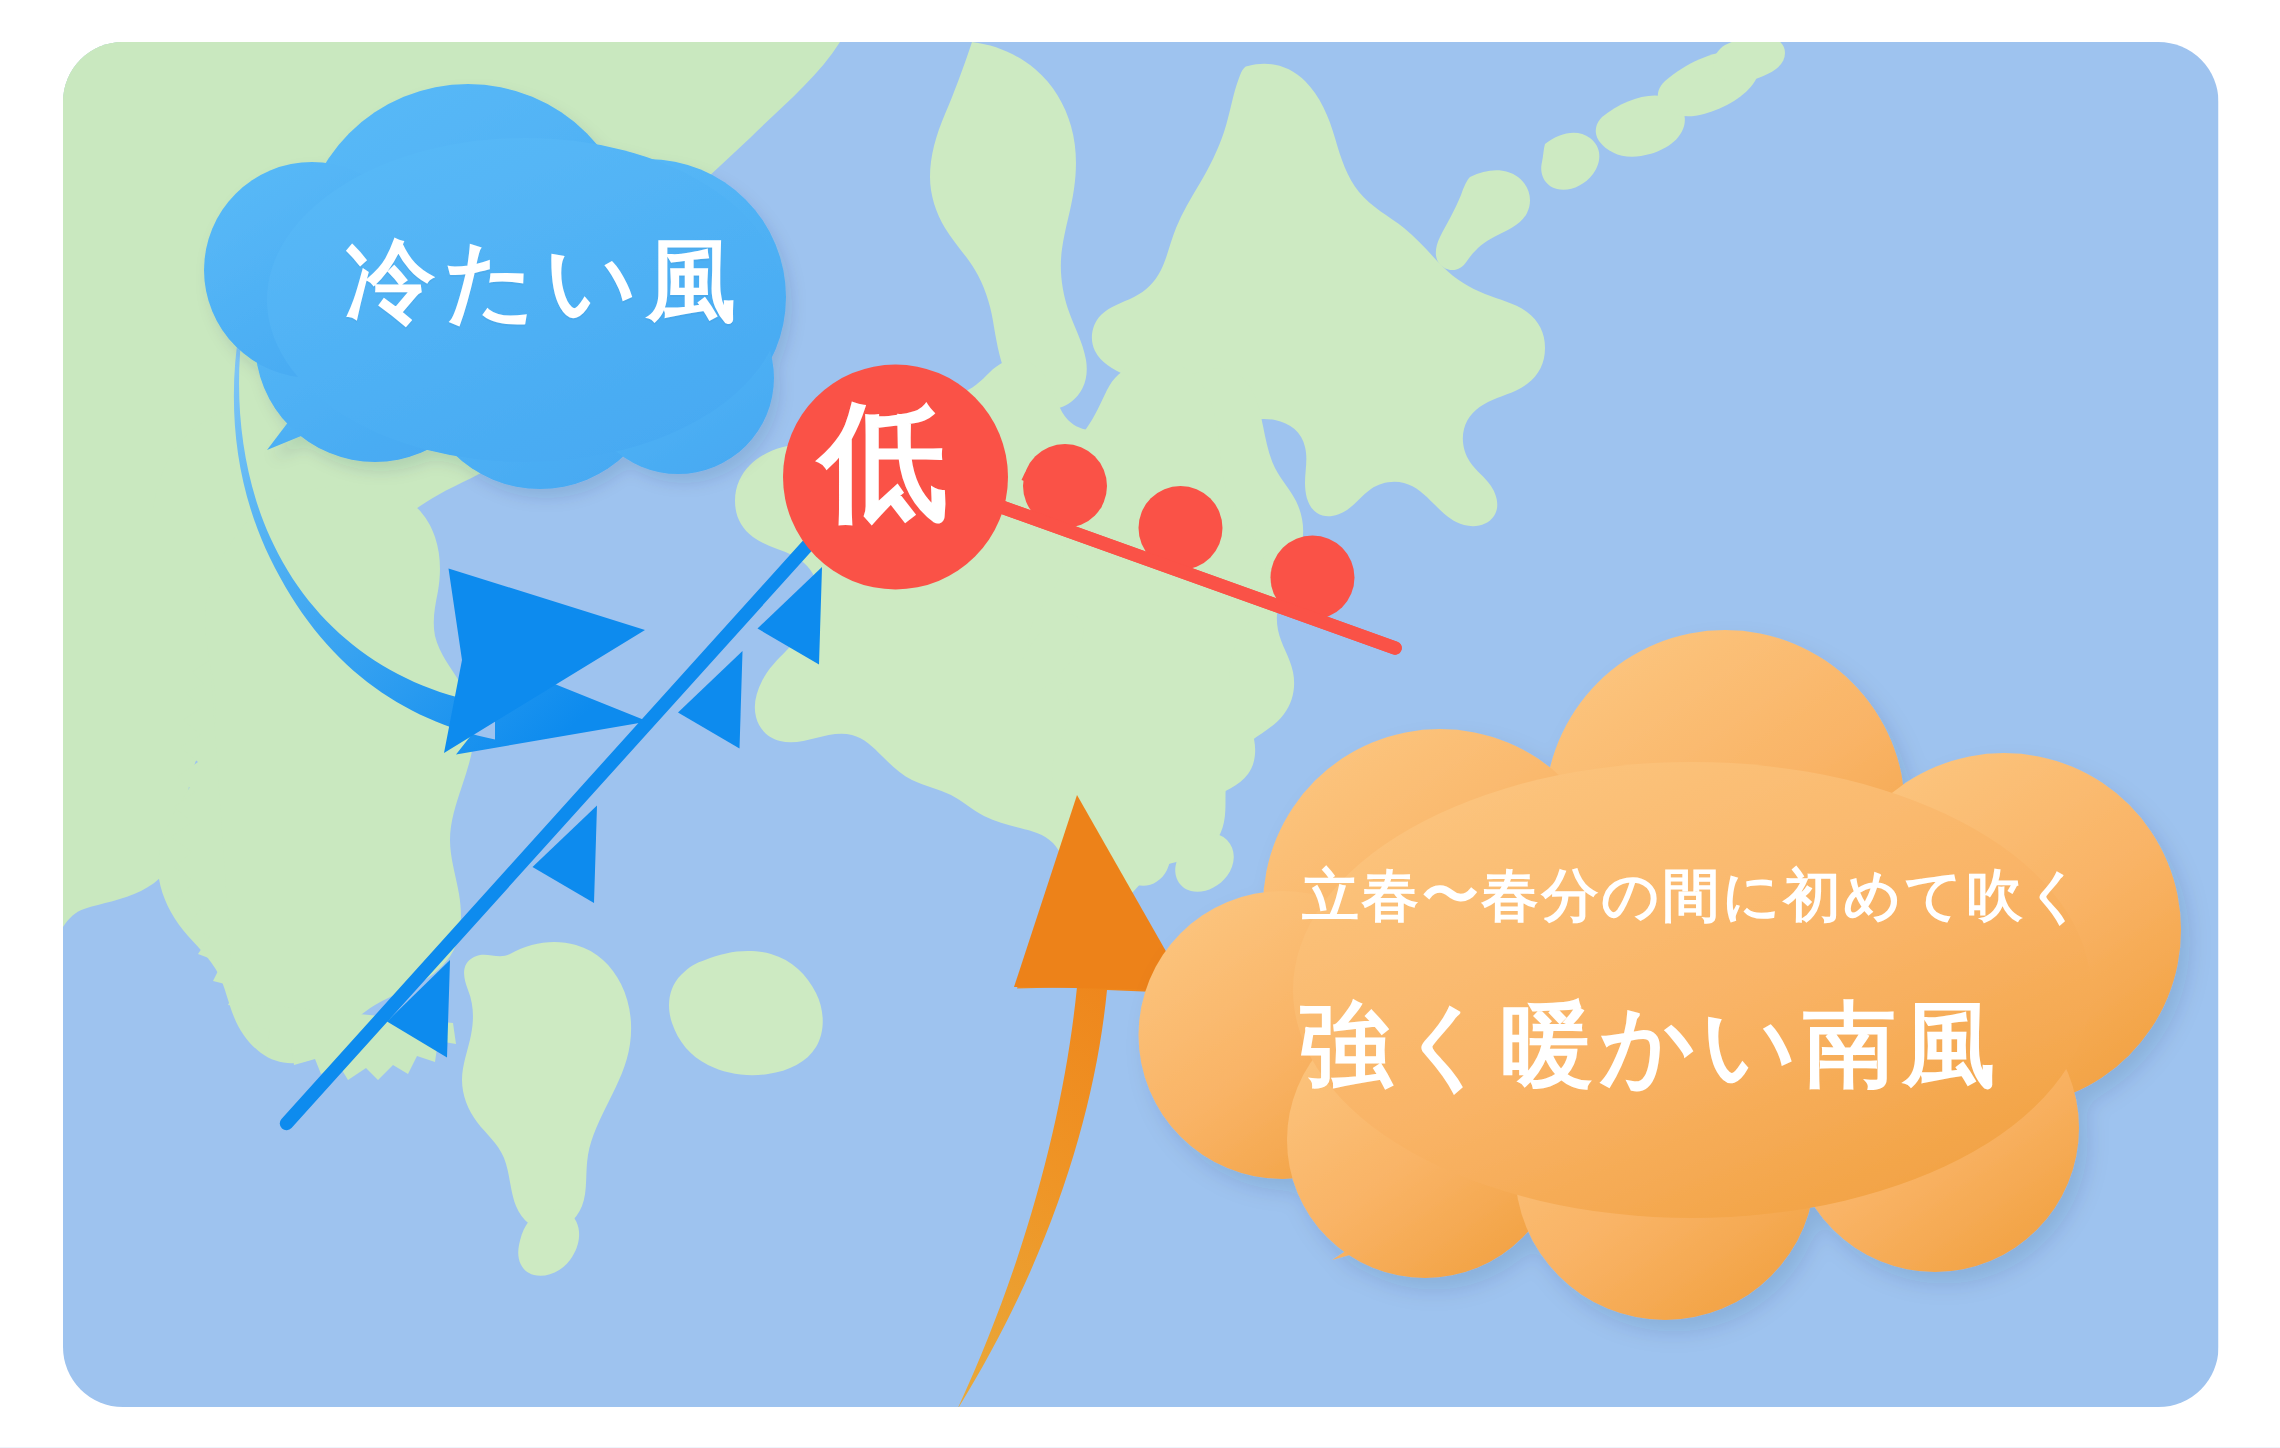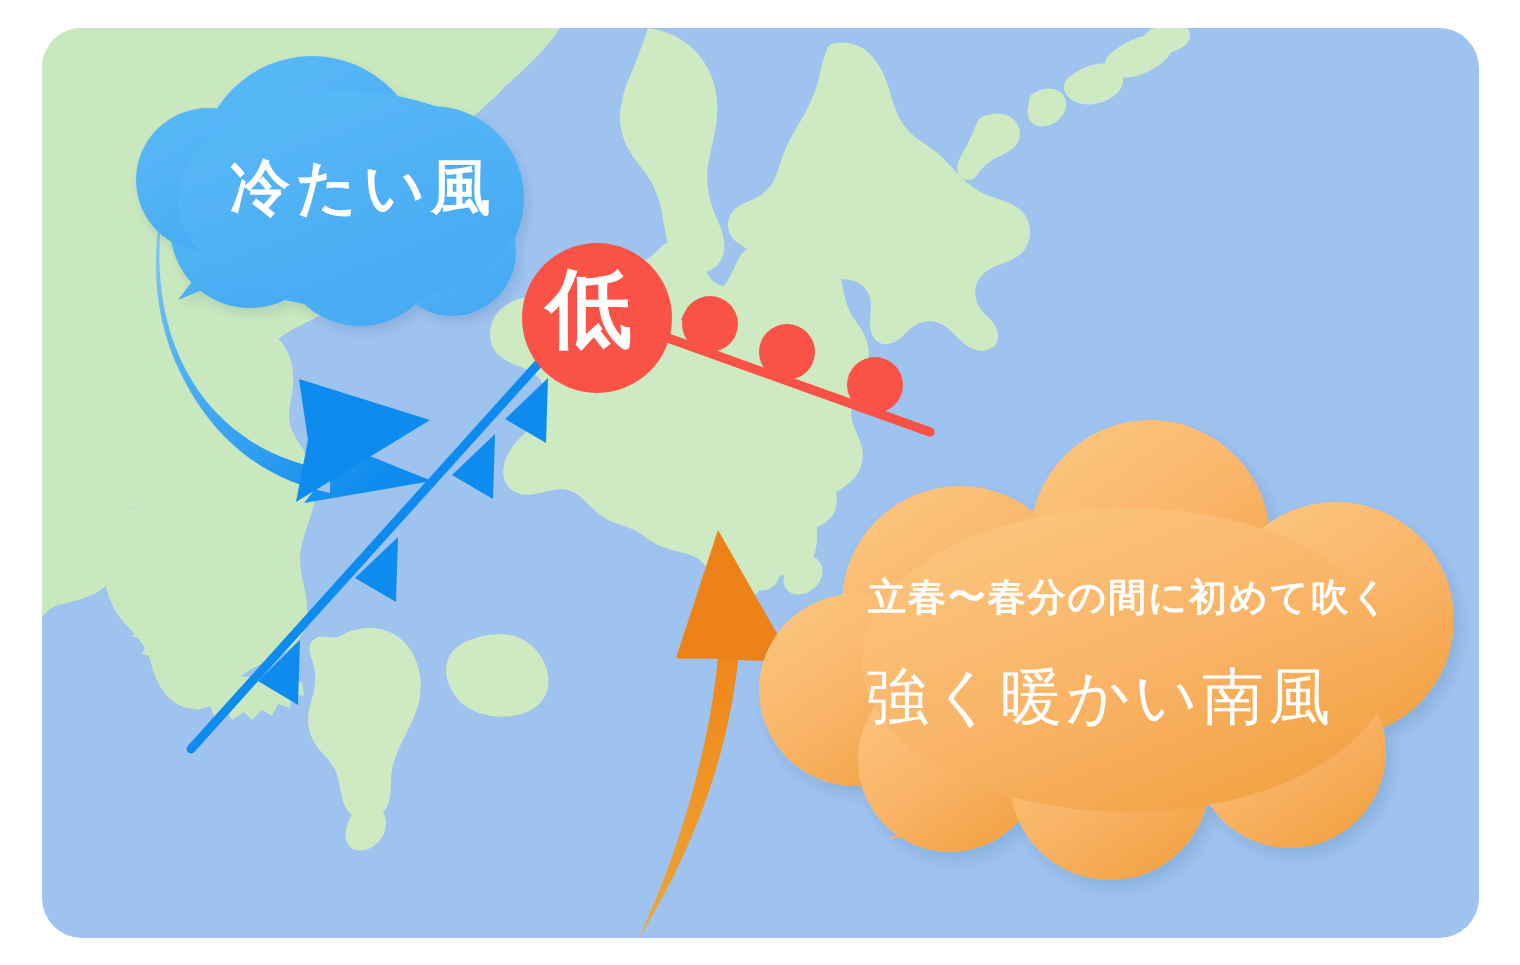--- a/index.html
+++ b/index.html
@@ -12,21 +12,21 @@
   .bubble-text{
     position:absolute;color:#ffffff;white-space:nowrap;
     font-family:"DejaVu Sans","Liberation Sans",sans-serif;
     font-weight:bold;letter-spacing:.06em;pointer-events:none;
   }
   #cold-wind-label{
     left:230px;top:148px;font-size:60px;letter-spacing:.10em;
     text-shadow:0 1px 0 rgba(0,0,0,.03);
   }
   #warm-line1{left:868px;top:572px;font-size:38px;letter-spacing:.05em;font-weight:bold;}
-  #warm-line2{left:866px;top:655px;font-size:62px;letter-spacing:.07em;font-weight:normal;}
+  #warm-line2{left:866px;top:655px;font-size:62px;letter-spacing:.07em;font-weight:bold;}
   #low-label{
     left:546px;top:265px;font-size:86px;letter-spacing:0;font-weight:bold;line-height:1;
   }
 </style>
 </head>
 <body>
 
 <div id="stage">
 
   <svg id="map-svg" viewBox="0 0 1520 965" xmlns="http://www.w3.org/2000/svg">

